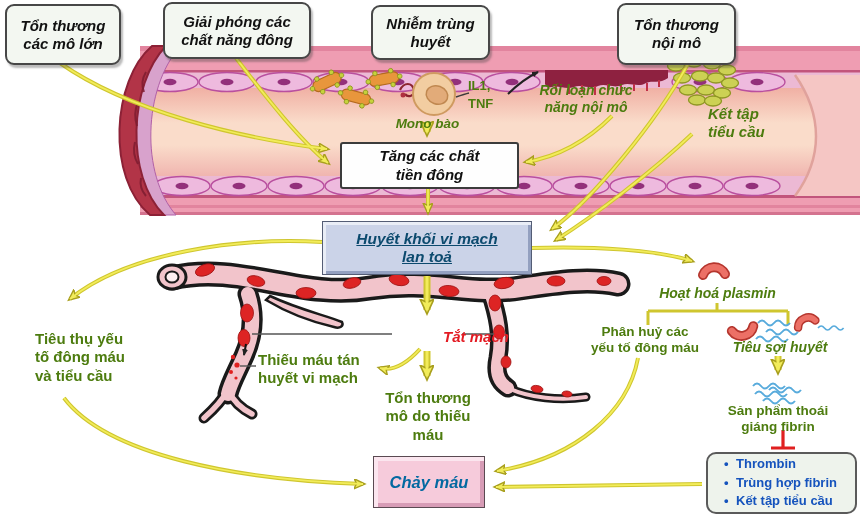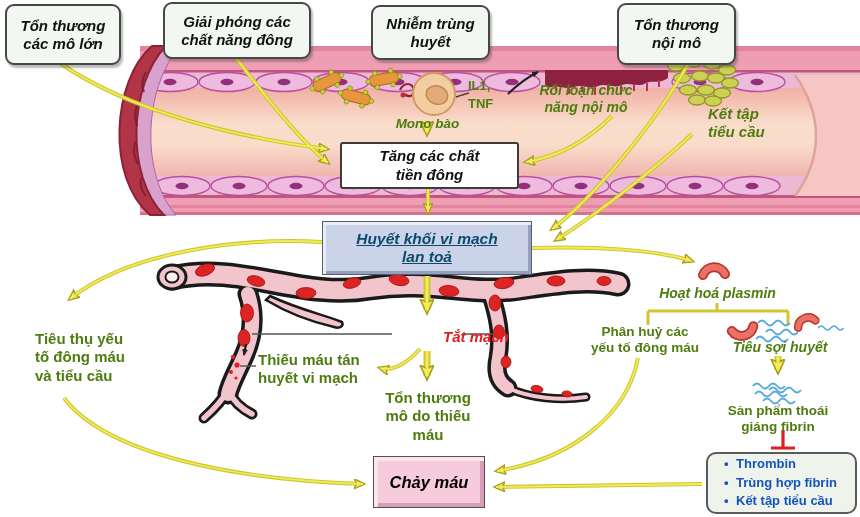--- a/index.html
+++ b/index.html
@@ -15,21 +15,21 @@
         white-space:pre-line;}
   .wbox{position:absolute;z-index:4;background:#fefefe;border:2px solid #3c3c3c;border-radius:3px;
         display:flex;align-items:center;justify-content:center;text-align:center;font-style:italic;
         font-weight:bold;font-size:15px;line-height:1.25;color:#111;white-space:pre-line;}
   .bevelbox{position:absolute;z-index:4;display:flex;align-items:center;justify-content:center;
         text-align:center;font-style:italic;font-weight:bold;white-space:pre-line;}
   #dic-box{left:322px;top:221px;width:208px;height:52px;background:#cbd3e8;border:1px solid #545d75;
         box-shadow:inset 3px 3px 0 #e9edf6,inset -3px -3px 0 #93a0c0;font-size:15.5px;color:#0c4a6e;
         text-decoration:underline;}
   #bleed-box{left:373px;top:456px;width:110px;height:50px;background:#f6cbdb;border:1px solid #5a4a52;
-        box-shadow:inset 4px 4px 0 #fbe6ef,inset -4px -4px 0 #d79cb6;font-size:16.5px;color:#000000;}
+        box-shadow:inset 4px 4px 0 #fbe6ef,inset -4px -4px 0 #d79cb6;font-size:16.5px;color:#0369a1;}
   #inhib-box{position:absolute;z-index:4;left:706px;top:452px;width:151px;height:62px;background:#eef3ec;
         border:2px solid #5a5a5a;border-radius:10px;display:flex;flex-direction:column;justify-content:center;
         padding:2px 0 2px 16px;box-sizing:border-box;}
   .inhib-row{display:flex;align-items:center;font-weight:bold;font-size:13px;color:#1553bd;line-height:1.44;}
   .blt{width:12px;color:#1553bd;font-size:13px;}
   .red{color:#e31b23;margin-left:48px;}
 </style>
 </head>
 <body>
 

